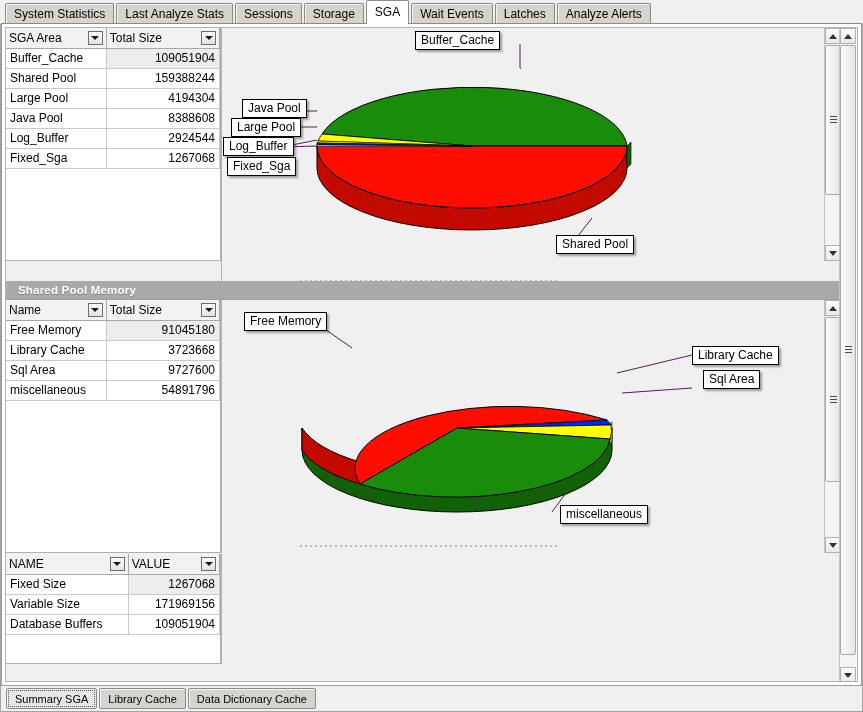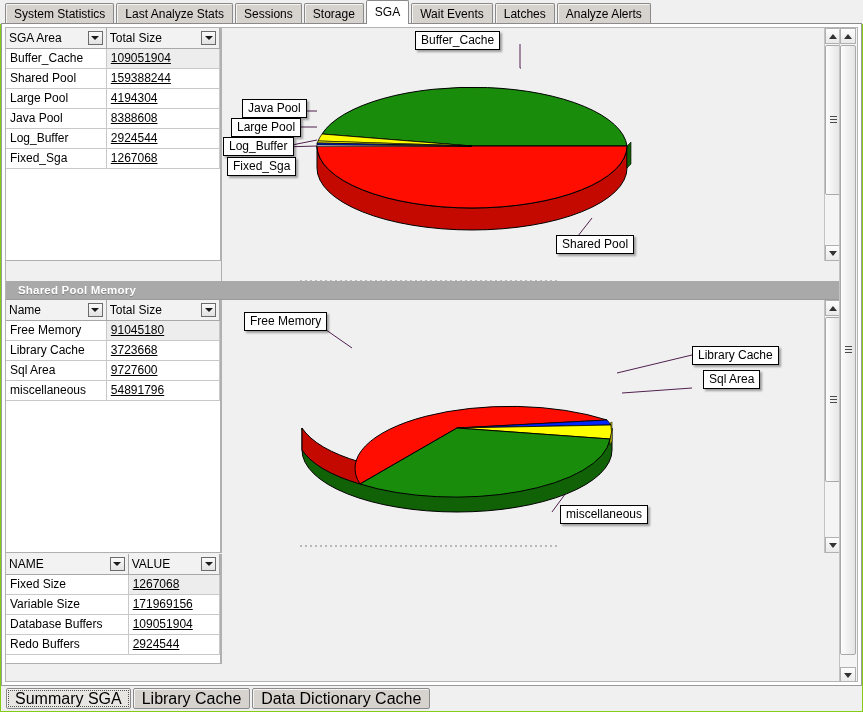--- a/index.html
+++ b/index.html
@@ -8,21 +8,21 @@
     width: 863px; height: 712px;
     background: #f0f0f0;
     font-family: "Liberation Sans", sans-serif;
     font-size: 12px;
     color: #000;
     overflow: hidden;
   }
   #app {
     position: relative;
     width: 863px; height: 712px;
-    background: #84cc16;
+    background: #a3a3a3;
   }
 
   
   .tabstrip {
     position: absolute; left: 0; top: 0;
     width: 863px; height: 24px;
     background: #f0f0f0;
     display: flex; align-items: flex-end;
     padding-left: 5px;
   }
@@ -130,21 +130,21 @@
   }
   table.grid td {
     height: 20px;
     border-right: 1px solid #c8c8c8;
     border-bottom: 1px solid #c8c8c8;
     padding: 0 4px;
     font-size: 12px;
     white-space: nowrap;
     background: #ffffff;
   }
-  table.grid td.num { text-align: left; text-decoration: underline; }
+  table.grid td.num { text-align: right; }
   table.grid tr:first-child td.num { background: #ededed; }
 
   
   .chartarea {
     position: relative;
     flex: 1;
     background: #f0f0f0;
     border-left: 1px solid #b0b0b0;
     overflow: hidden;
   }
@@ -198,21 +198,21 @@
     display: flex; align-items: flex-start;
     padding-left: 5px; padding-top: 2px;
   }
   .btab {
     height: 21px; line-height: 20px;
     padding: 0 8px;
     margin-right: 2px;
     background: #d6d3ce;
     border: 1px solid #8a8a8a;
     border-radius: 2px;
-    font-size: 16px;
+    font-size: 11px;
     white-space: nowrap;
     box-shadow: inset 1px 1px 0 #f5f4f2;
     cursor: default;
   }
   .btab.active {
     background: #e8e6e2;
     outline: 1px dotted #555;
     outline-offset: -3px;
   }
 
@@ -489,24 +489,20 @@
                   <td class="num">1267068</td>
                 </tr>
                 <tr>
                   <td>Variable Size</td>
                   <td class="num">171969156</td>
                 </tr>
                 <tr>
                   <td>Database Buffers</td>
                   <td class="num">109051904</td>
                 </tr>
-                <tr>
-                  <td>Redo Buffers</td>
-                  <td class="num">2924544</td>
-                </tr>
               </tbody>
             </table>
           </div>
           <div class="chartarea"></div>
         </div>
       </div>
 
       <div class="vscroll" style="right:0; top:0; height:655px; width:18px;">
         <div class="sbtn up">
             <i></i>

